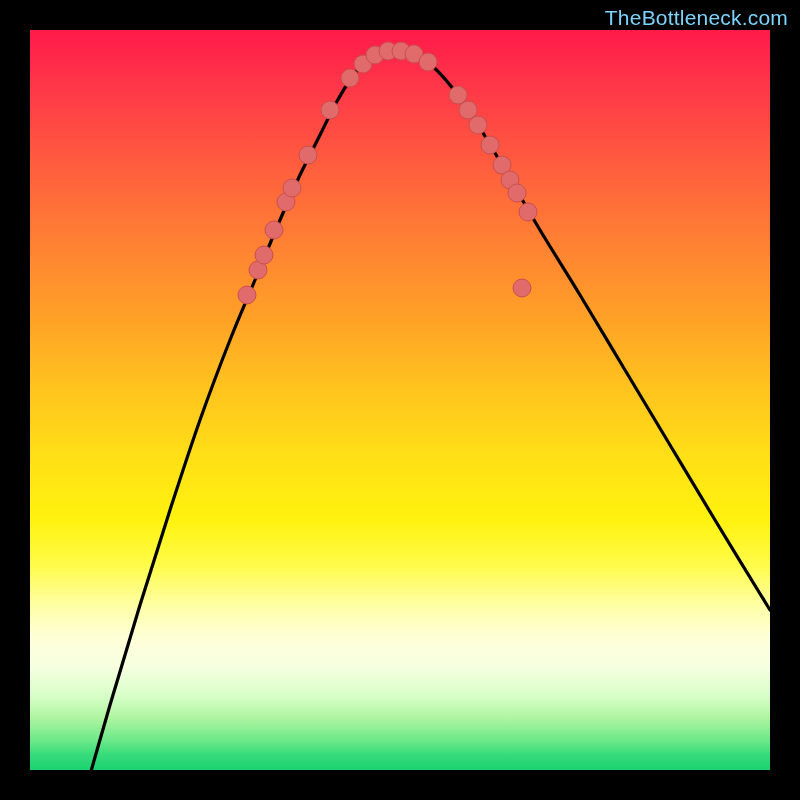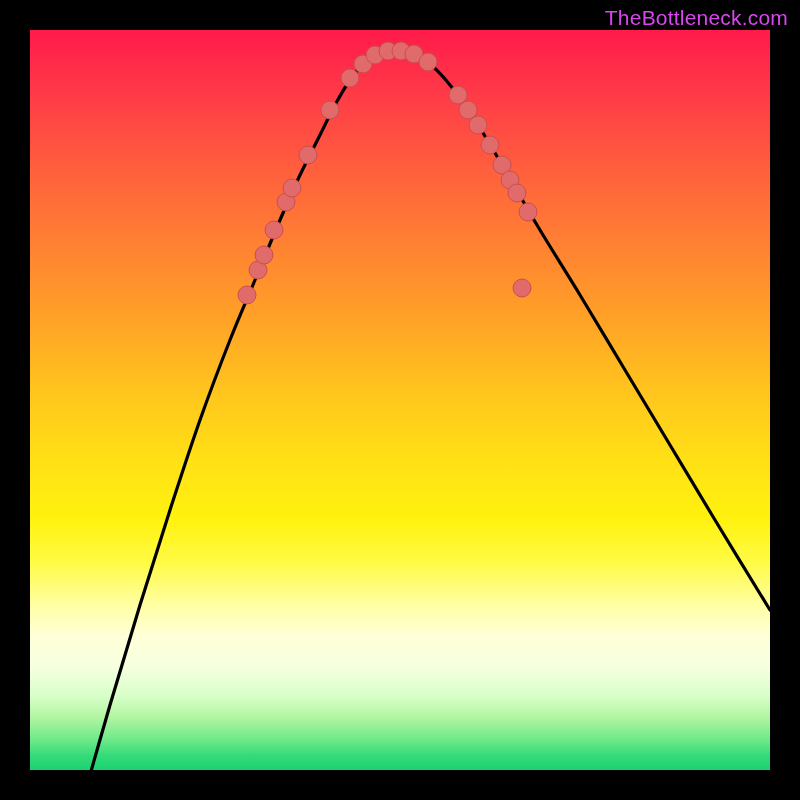--- a/index.html
+++ b/index.html
@@ -39,21 +39,21 @@
       #aef5a0 93%,
       #6ce988 96%,
       #35db7a 98%,
       #1bd272 100%
     );
   }
   .watermark {
     position: absolute;
     top: 6px;
     right: 12px;
-    color: #d946ef;
+    color: #7dd3fc;
     font-size: 21px;
     font-weight: 400;
     letter-spacing: 0.2px;
     z-index: 5;
   }
   svg.curve {
     position: absolute;
     inset: 0;
     width: 740px;
     height: 740px;

